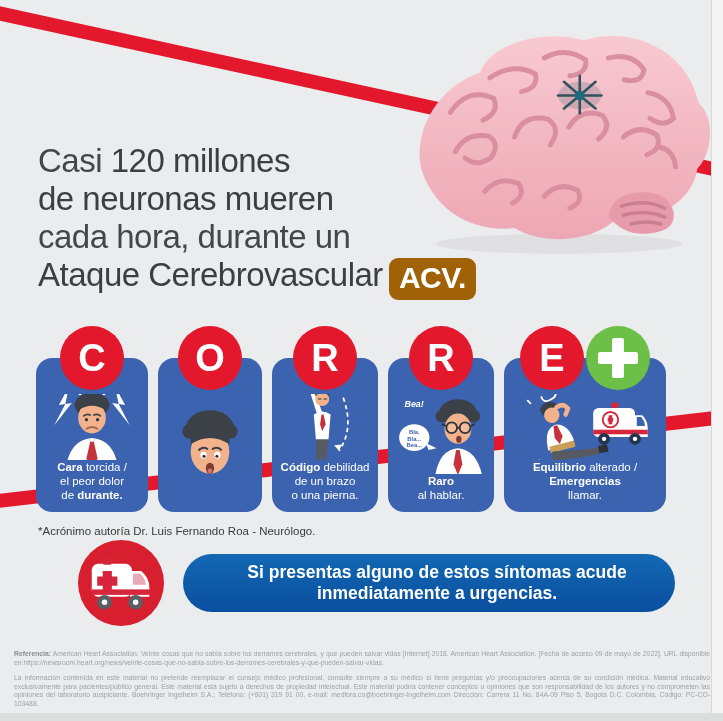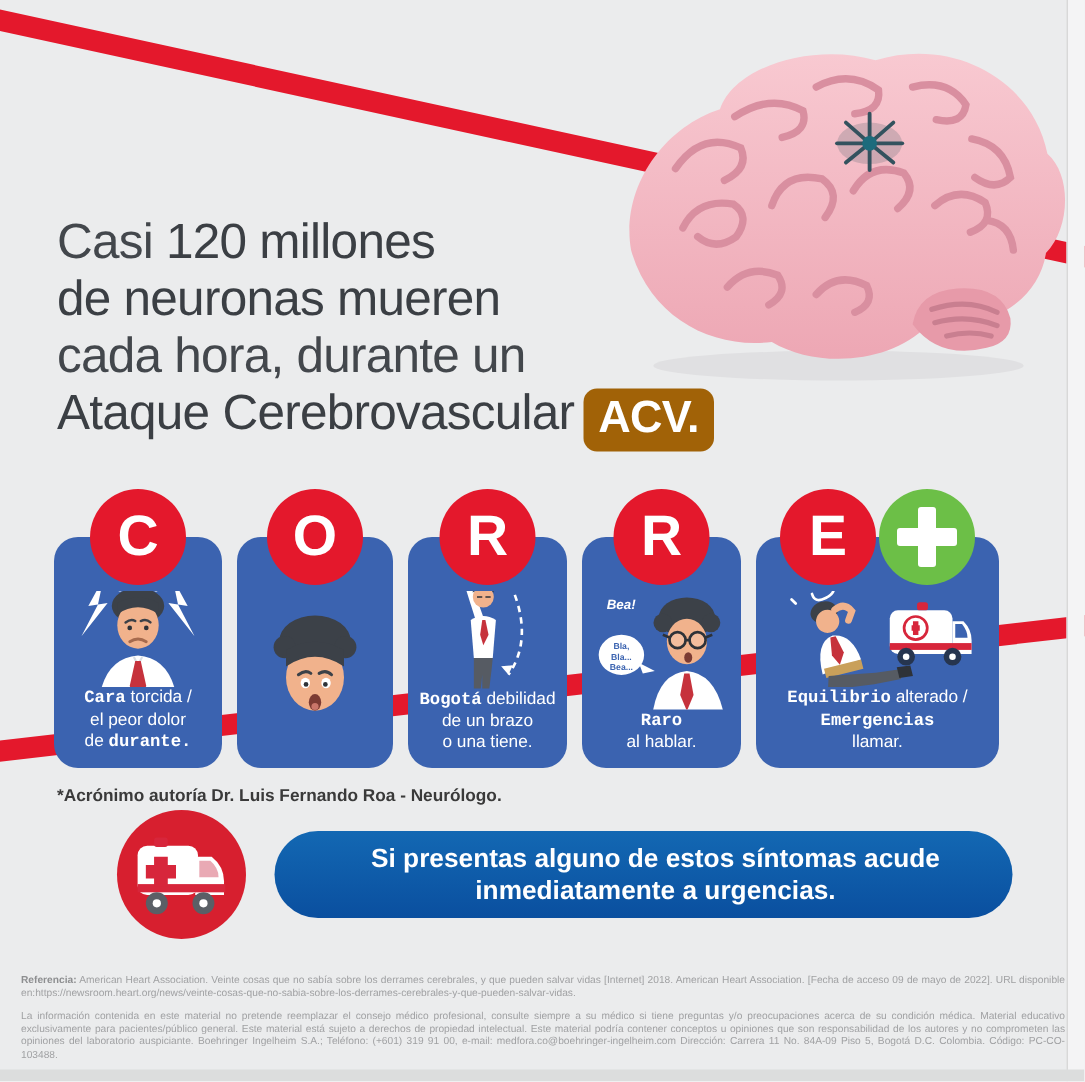--- a/index.html
+++ b/index.html
@@ -29,24 +29,24 @@
     font-size:38px;display:flex;align-items:center;justify-content:center;}
   .plus-badge{width:64px;height:64px;border-radius:50%;background:#6cbf47;position:relative;}
   .plus-badge::before,.plus-badge::after{content:"";position:absolute;background:#fff;border-radius:2px;}
   .plus-badge::before{left:50%;top:12px;width:12px;height:40px;margin-left:-6px;}
   .plus-badge::after{top:50%;left:12px;height:12px;width:40px;margin-top:-6px;}
   .card-body{background:#3b63b0;border-radius:16px;height:154px;width:100%;display:flex;flex-direction:column;
     align-items:center;padding:36px 4px 10px 4px;box-sizing:border-box;}
   .card-w1{width:112px;} .card-w2{width:104px;} .card-w3{width:106px;} .card-w4{width:106px;} .card-w5{width:162px;}
   .illus{flex:1;display:flex;align-items:center;justify-content:center;width:100%;overflow:hidden;}
   .caption{color:#fff;font-size:11.5px;line-height:1.22;text-align:center;font-weight:400;}
-  .caption .cap-b{font-weight:800;font-family:Liberation Mono, monospace;}
-
-  
-  .footnote{position:absolute;left:38px;top:525px;font-size:11.5px;font-weight:700;color:#3a3a3a;z-index:2;}
+  .caption .cap-b{font-weight:800;}
+
+  
+  .footnote{position:absolute;left:38px;top:525px;font-size:11.5px;font-weight:400;color:#3a3a3a;z-index:2;}
 
   
   .banner{position:absolute;left:78px;top:540px;z-index:2;display:flex;align-items:center;gap:33px;}
   .banner-circle{width:86px;height:86px;border-radius:50%;background:#d71f2f;display:flex;align-items:center;justify-content:center;position:relative;z-index:2;}
   .banner-pill{margin-left:-14px;width:492px;height:58px;border-radius:29px;background:linear-gradient(180deg,#1368b3,#0a4f9f);
     display:flex;align-items:center;justify-content:center;color:#fff;font-weight:700;font-size:17.5px;line-height:21px;text-align:center;
     padding:0 18px 0 34px;box-sizing:border-box;}
 
   
   .footer{position:absolute;left:14px;top:650px;width:696px;z-index:2;color:#a0a1a3;font-size:6.8px;line-height:8.6px;text-align:justify;}
@@ -185,21 +185,21 @@
             <circle cx="46" cy="30" r="10" fill="#f1b28c"></circle>
             <path d="M36,26 q10,-10 20,0 l0,-5 q-10,-8 -20,0 Z" fill="#3c4148"></path>
             <path d="M40,30 h5 m3,0 h5" stroke="#2e3238" stroke-width="1.6"></path>
             <path d="M34,52 Q46,44 58,52 L55,88 L37,88 Z" fill="#fff"></path>
             <path d="M45,52 L48,52 L51,66 L46,76 L43,66 Z" fill="#c6323c"></path>
             <path d="M37,88 h18 l-1,10 l-4,34 h-5 l0,-28 l-3,28 h-5 Z" fill="#565b63"></path>
             <path d="M40,132 h8 v4 h-10 Z" fill="#2e3238"></path>
               <path d="M48,132 h8 v4 h-10 Z" fill="#2e3238"></path>
           </svg>
         </div>
-        <div class="caption"><span class="cap-b">Bogotá</span><span> debilidad</span><br><span>de un brazo</span><br><span>o una tiene.</span></div>
+        <div class="caption"><span class="cap-b">Código</span><span> debilidad</span><br><span>de un brazo</span><br><span>o una pierna.</span></div>
       </div>
     </div>
 
     <div class="card card-w4">
       <div class="badge-row">
           <div class="letter-badge">R</div>
         </div>
       <div class="card-body">
         <div class="illus">
           <svg viewBox="0 0 110 100" width="100" height="92">

